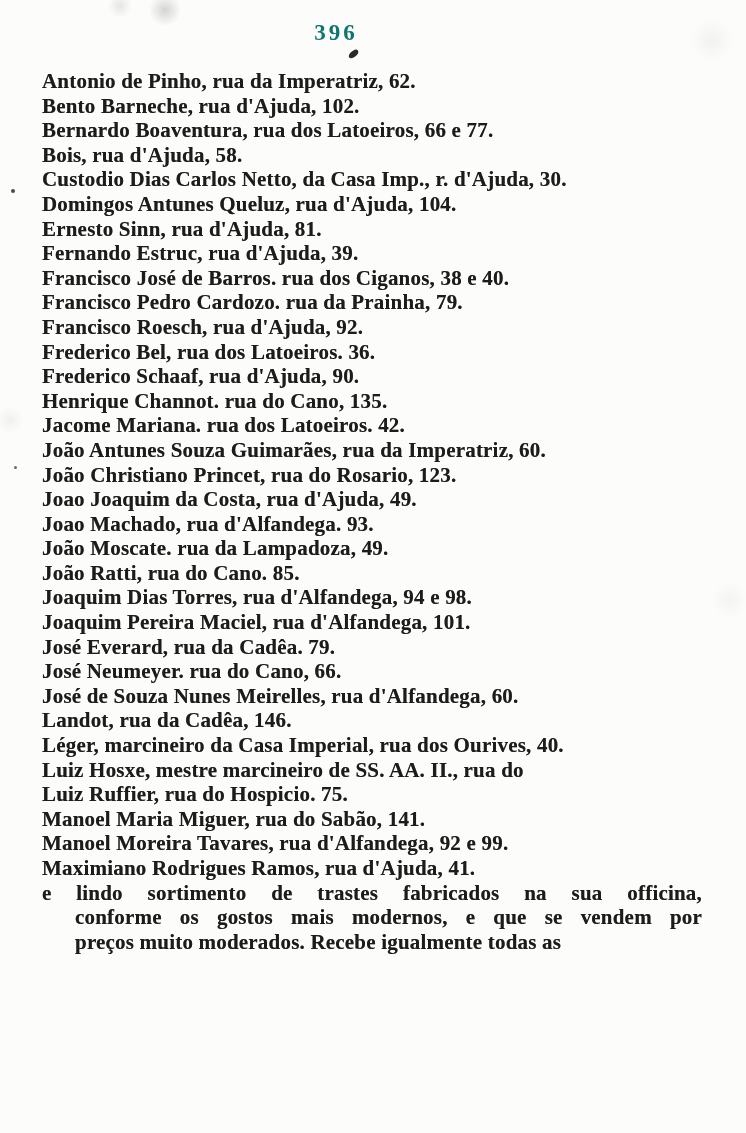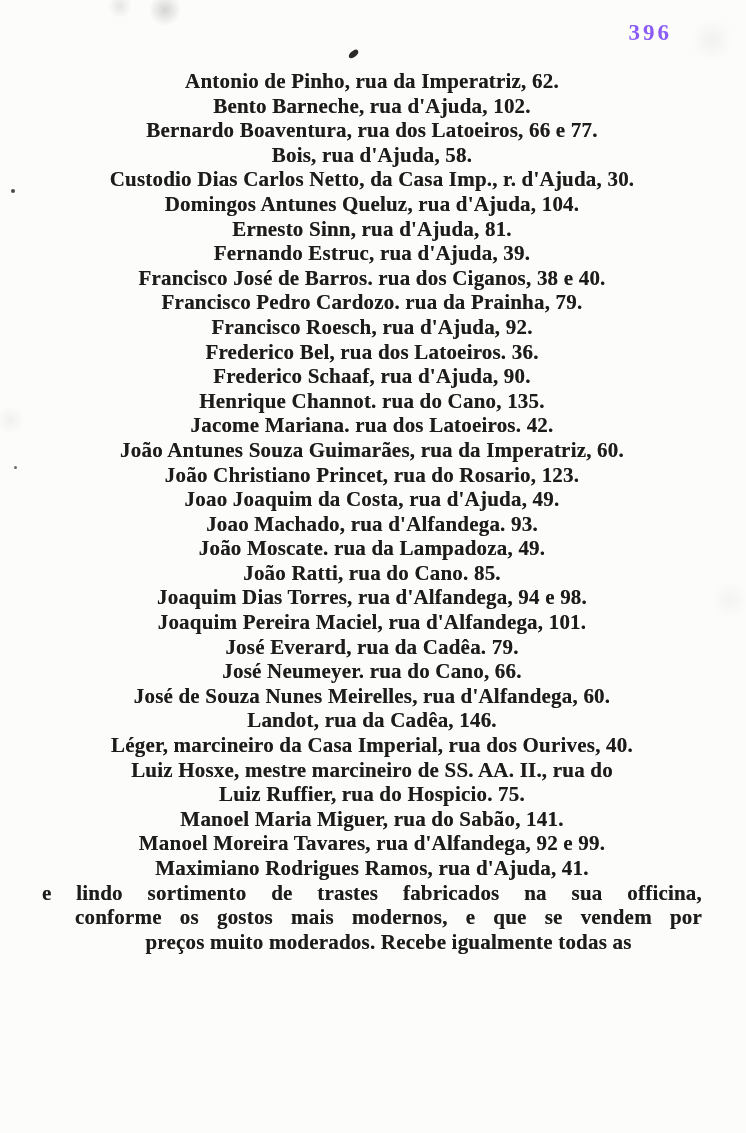--- a/index.html
+++ b/index.html
@@ -21,25 +21,25 @@
       radial-gradient(circle at 730px 600px, rgba(140,140,140,0.08), transparent 18px);
     font-family: "Liberation Serif", "DejaVu Serif", serif;
     color: #1d1c1a;
   }
 
   .page-number {
     position: absolute;
     top: 20px;
     left: 0;
     width: 672px;
-    text-align: right;
+    text-align: center;
     font-size: 23px;
     font-weight: bold;
     letter-spacing: 3px;
-    color: #8b5cf6;
+    color: #0f766e;
   }
 
   
   .ink-smudge {
     position: absolute;
     left: 348px;
     top: 51px;
     width: 11px;
     height: 6px;
     background: #2b2a28;
@@ -75,21 +75,21 @@
     font-size: 21px;
     font-weight: bold;
     line-height: 24.6px;
     letter-spacing: 0.2px;
     text-shadow: 0 0 0.5px rgba(30,28,25,0.55);
   }
 
   .entry { margin: 0; }
 
   .entry .line {
-    text-align: center;
+    text-align: left;
     white-space: normal;
   }
 
   
   .entry .line + .line {
     padding-left: 33px;
   }
 
   
   .entry .line:not(:last-child) {

